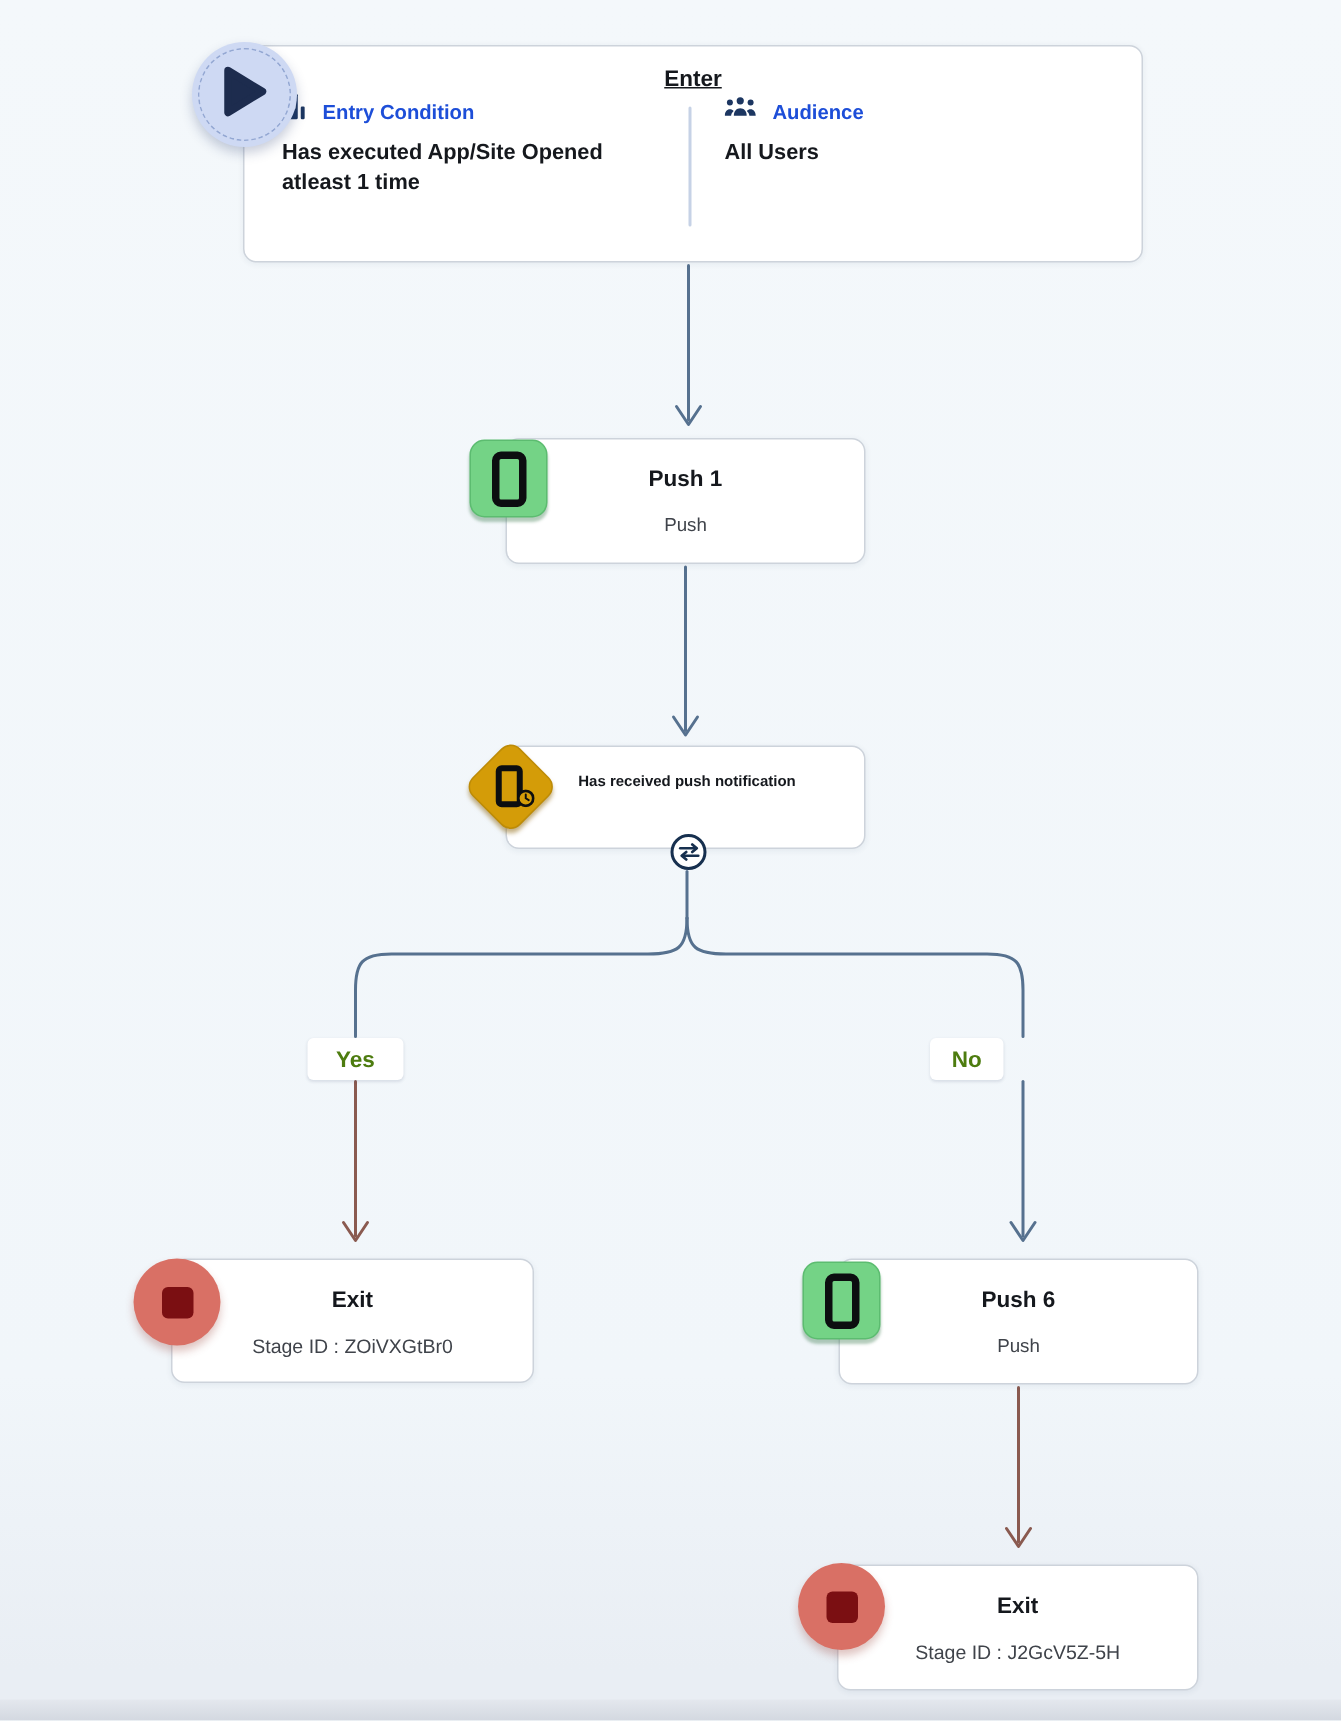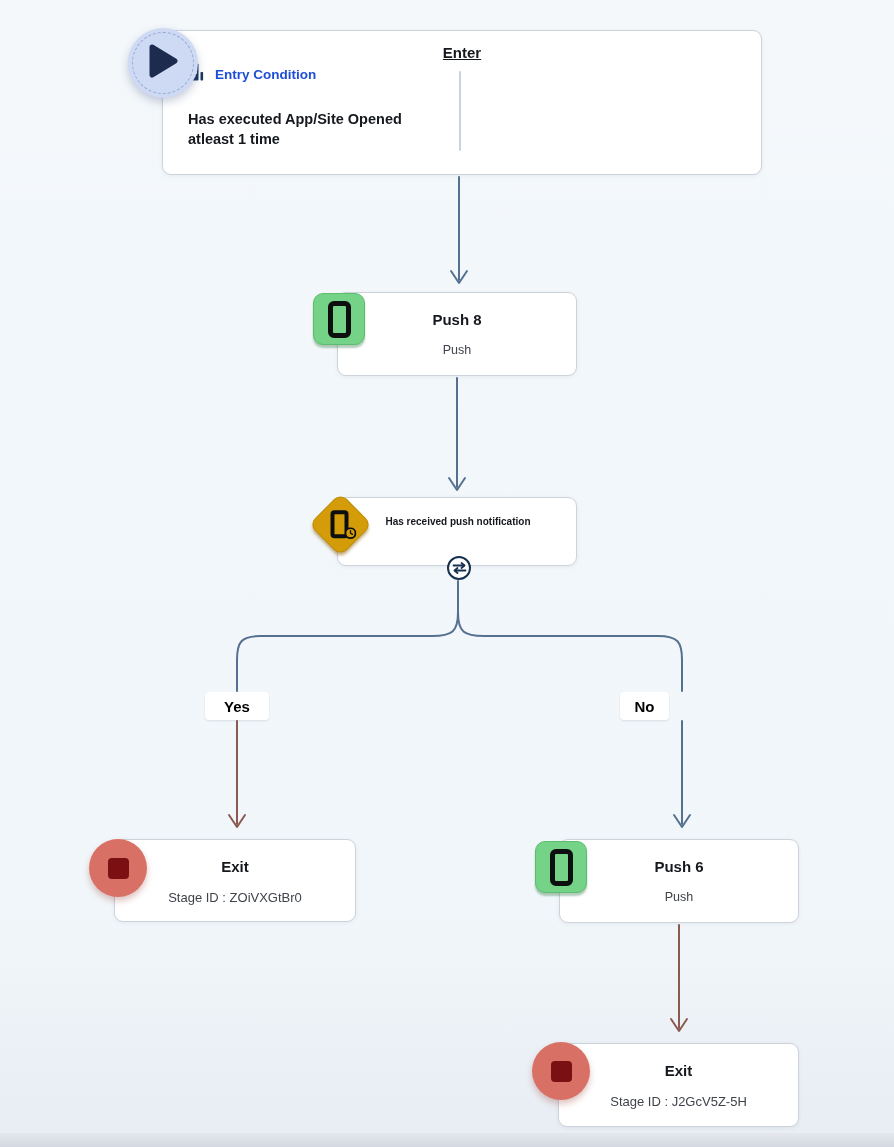--- a/index.html
+++ b/index.html
@@ -28,21 +28,21 @@
   .enter-node { left:162px; top:30px; width:600px; height:145px; }
   .enter-title { position:absolute; top:13px; left:0; width:100%; text-align:center;
     font-size:15px; font-weight:700; color:#15181d;text-decoration:underline; }
   .enter-col { position:absolute; top:32px; }
   .enter-col.left  { left:25px;  width:260px; }
   .enter-col.right { left:320px; width:250px; }
   .enter-divider { position:absolute; left:296px; top:40px; width:2px; height:80px;
     background:#c6d2e6; border-radius:1px; }
   .cond-row { display:flex; align-items:center; gap:11px; height:22px; }
   .cond-label { font-size:13.5px; font-weight:600; color:#1d4ed8; }
-  .cond-value { margin-top:24px; font-size:14.5px; font-weight:700; color:#15181d; line-height:20px; }
+  .cond-value { margin-top:7px; font-size:14.5px; font-weight:700; color:#15181d; line-height:20px; }
 
   .play-btn {
     position:absolute; left:128px; top:28px; width:70px; height:70px; border-radius:50%;
     background:#ced9f3; box-shadow:0 4px 8px rgba(40,60,110,0.25);
     display:flex; align-items:center; justify-content:center;
   }
   .play-ring { position:absolute; left:4px; top:4px; width:62px; height:62px;
     border:1px dashed #93a7d2; border-radius:50%; }
 
   .step-node { width:240px; height:84px; }
@@ -92,21 +92,21 @@
     background:#d97065; box-shadow:0 4px 6px rgba(150,60,50,0.3);
     display:flex; align-items:center; justify-content:center; z-index:3;
   }
   .red-icon .stop-square { width:21px; height:21px; background:#7b0f12; border-radius:4px; }
   .exit1-icon { left:89px;  top:839px; }
   .exit2-icon { left:532px; top:1042px; }
 
   .branch-label {
     position:absolute; background:#ffffff; border-radius:4px;
     box-shadow:0 1px 2px rgba(30,50,90,0.12);
-    font-size:15px; font-weight:700; color:#000000;
+    font-size:15px; font-weight:700; color:#4d7c0f;
     display:flex; align-items:center; justify-content:center; z-index:4;
   }
   .yes-label { left:205px; top:692px; width:64px; height:28px; }
   .no-label  { left:620px; top:692px; width:49px; height:28px; }
 </style>
 </head>
 <body>
 
 <div class="canvas">
 
@@ -139,33 +139,49 @@
           <svg width="16" height="19" viewBox="0 0 16 19">
             <rect x="1" y="0.5" width="9.5" height="17" rx="1" fill="#1c3661"></rect>
             <rect x="7.2" y="7.5" width="1.8" height="3.4" rx="0.9" fill="#f3f7fa"></rect>
             <rect x="12.5" y="9" width="2.6" height="8.5" rx="0.8" fill="#1c3661"></rect>
           </svg>
         </span>
         <span class="cond-label">Entry Condition</span>
       </div>
       <div class="cond-value">Has executed App/Site Opened atleast 1 time</div>
     </div>
+    <div class="enter-col right">
+      <div class="cond-row">
+        <span>
+          <svg width="21" height="15" viewBox="0 0 21 15" fill="#1c3661">
+            <circle cx="10.5" cy="3.2" r="2.4"></circle>
+            <path d="M6.2,13.2 c0,-3.2 1.9,-5 4.3,-5 c2.4,0 4.3,1.8 4.3,5 z"></path>
+            <circle cx="3.6" cy="4.4" r="2"></circle>
+            <path d="M0.2,13.2 c0,-2.8 1.5,-4.4 3.4,-4.4 c1,0 1.9,0.4 2.5,1.2 c-1.1,1 -1.6,2 -1.7,3.2 z"></path>
+            <circle cx="17.4" cy="4.4" r="2"></circle>
+            <path d="M20.8,13.2 c0,-2.8 -1.5,-4.4 -3.4,-4.4 c-1,0 -1.9,0.4 -2.5,1.2 c1.1,1 1.6,2 1.7,3.2 z"></path>
+          </svg>
+        </span>
+        <span class="cond-label">Audience</span>
+      </div>
+      <div class="cond-value">All Users</div>
+    </div>
   </div>
 
   <div class="play-btn">
     <div class="play-ring"></div>
     <span>
       <svg width="30" height="34" viewBox="0 0 30 34">
         <path d="M4,3 L27,17 L4,31 Z" fill="#1d2c4e" stroke="#1d2c4e" stroke-width="5" stroke-linejoin="round"></path>
       </svg>
     </span>
   </div>
 
   <div class="node step-node push1-node">
-    <div class="step-title">Push 8</div>
+    <div class="step-title">Push 1</div>
     <div class="step-sub">Push</div>
   </div>
   <div class="green-icon push1-icon">
     <div class="phone"></div>
   </div>
 
   <div class="node cond-node">
     <div class="cond-title">Has received push notification</div>
   </div>
   <div class="diamond">

